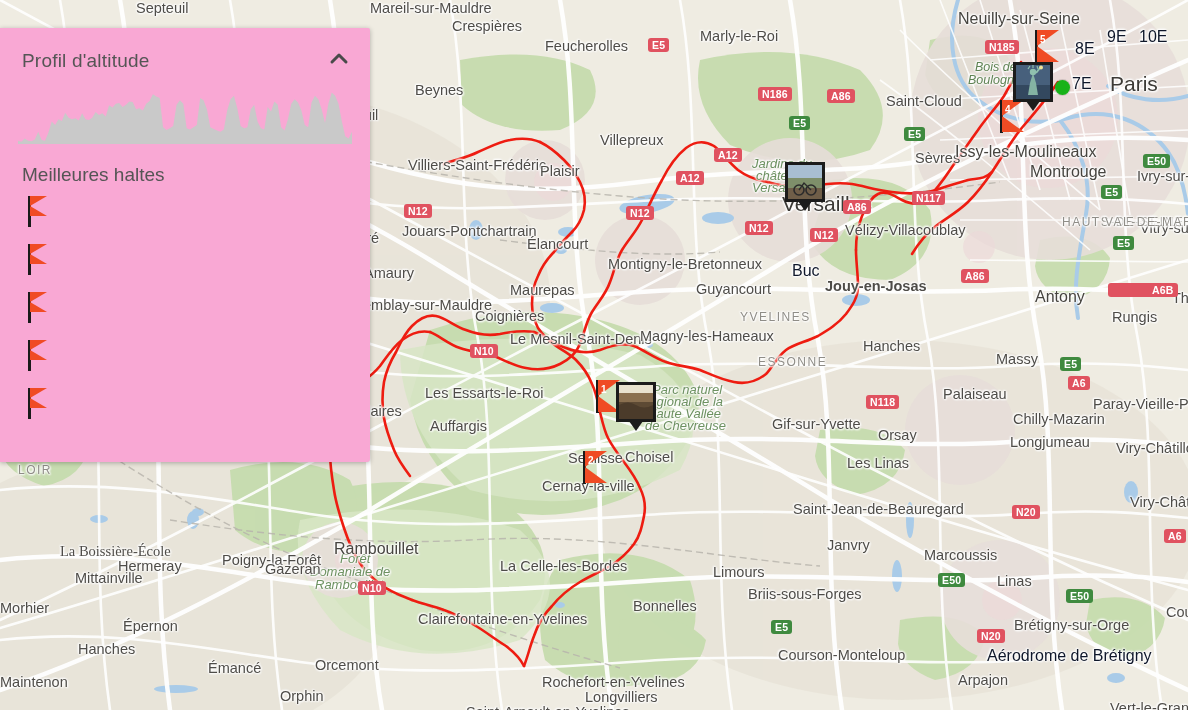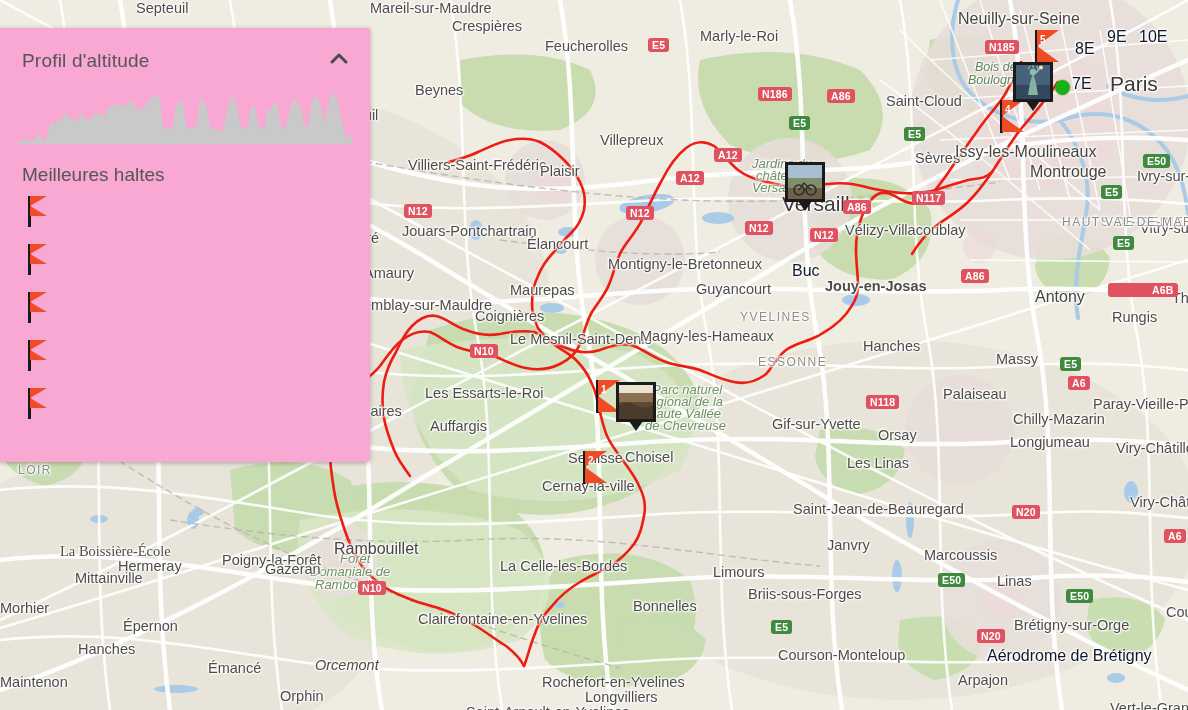--- a/index.html
+++ b/index.html
@@ -329,21 +329,21 @@
       <div class="map-label lbl-city" style="left: 633px; top: 598px;">Bonnelles</div>
       <div class="map-label lbl-city" style="left: 742px; top: 586px; margin-left: 6px;">Briis-sous-Forges</div>
       <div class="map-label lbl-med" style="left: 334px; top: 540px;">Rambouillet</div>
       <div class="map-label lbl-city" style="left: 118px; top: 558px;">Hermeray</div>
       <div class="map-label lbl-city" style="left: 265px; top: 561px;">Gazeran</div>
       <div class="map-label lbl-city" style="left: 0px; top: 600px;">Morhier</div>
       <div class="map-label lbl-city" style="left: 123px; top: 618px;">Épernon</div>
       <div class="map-label lbl-city" style="left: 78px; top: 641px;">Hanches</div>
       <div class="map-label lbl-city" style="left: 0px; top: 674px;">Maintenon</div>
       <div class="map-label lbl-city" style="left: 208px; top: 660px;">Émancé</div>
-      <div class="map-label lbl-city" style="left: 315px; top: 657px; font-style: italic;">Orcemont</div>
+      <div class="map-label lbl-city" style="left: 315px; top: 657px;">Orcemont</div>
       <div class="map-label lbl-city" style="left: 280px; top: 688px;">Orphin</div>
       <div class="map-label lbl-city" style="left: 418px; top: 611px;">Clairefontaine-en-Yvelines</div>
       <div class="map-label lbl-city" style="left: 542px; top: 674px;">Rochefort-en-Yvelines</div>
       <div class="map-label lbl-city" style="left: 585px; top: 689px;">Longvilliers</div>
       <div class="map-label lbl-city" style="left: 466px; top: 704px;">Saint-Arnoult-en-Yvelines</div>
       <div class="map-label lbl-city" style="left: 778px; top: 647px;">Courson-Monteloup</div>
       <div class="map-label lbl-city" style="left: 958px; top: 672px;">Arpajon</div>
       <div class="map-label lbl-city" style="left: 1014px; top: 617px;">Brétigny-sur-Orge</div>
       <div class="map-label lbl-small" style="left: 987px; top: 647px;">Aérodrome de Brétigny</div>
       <div class="map-label lbl-city" style="left: 1110px; top: 700px;">Vert-le-Grand</div>

